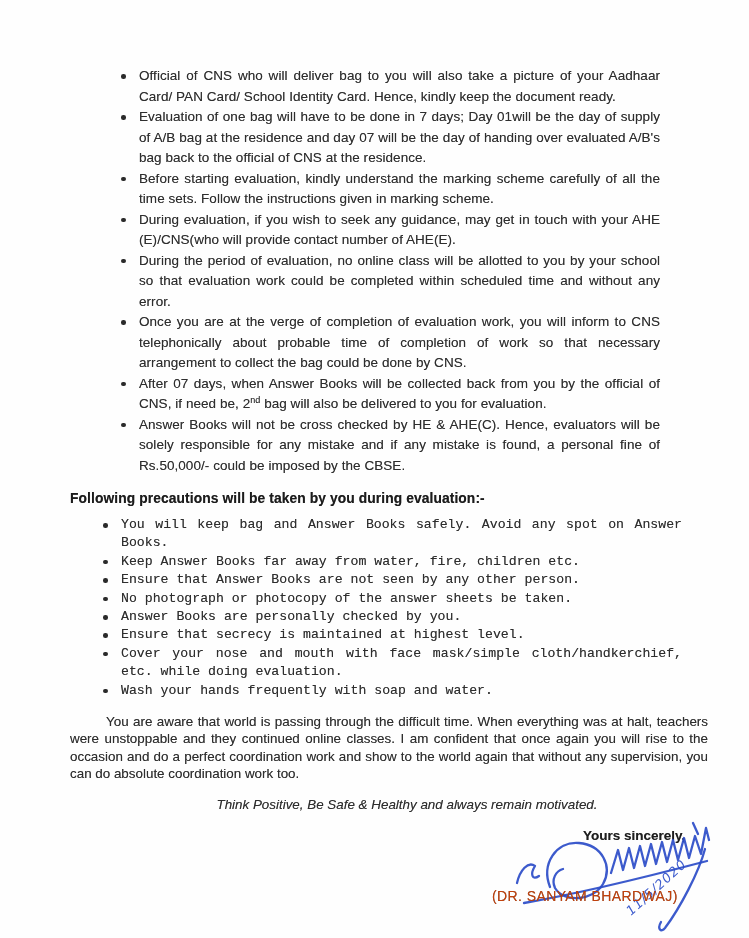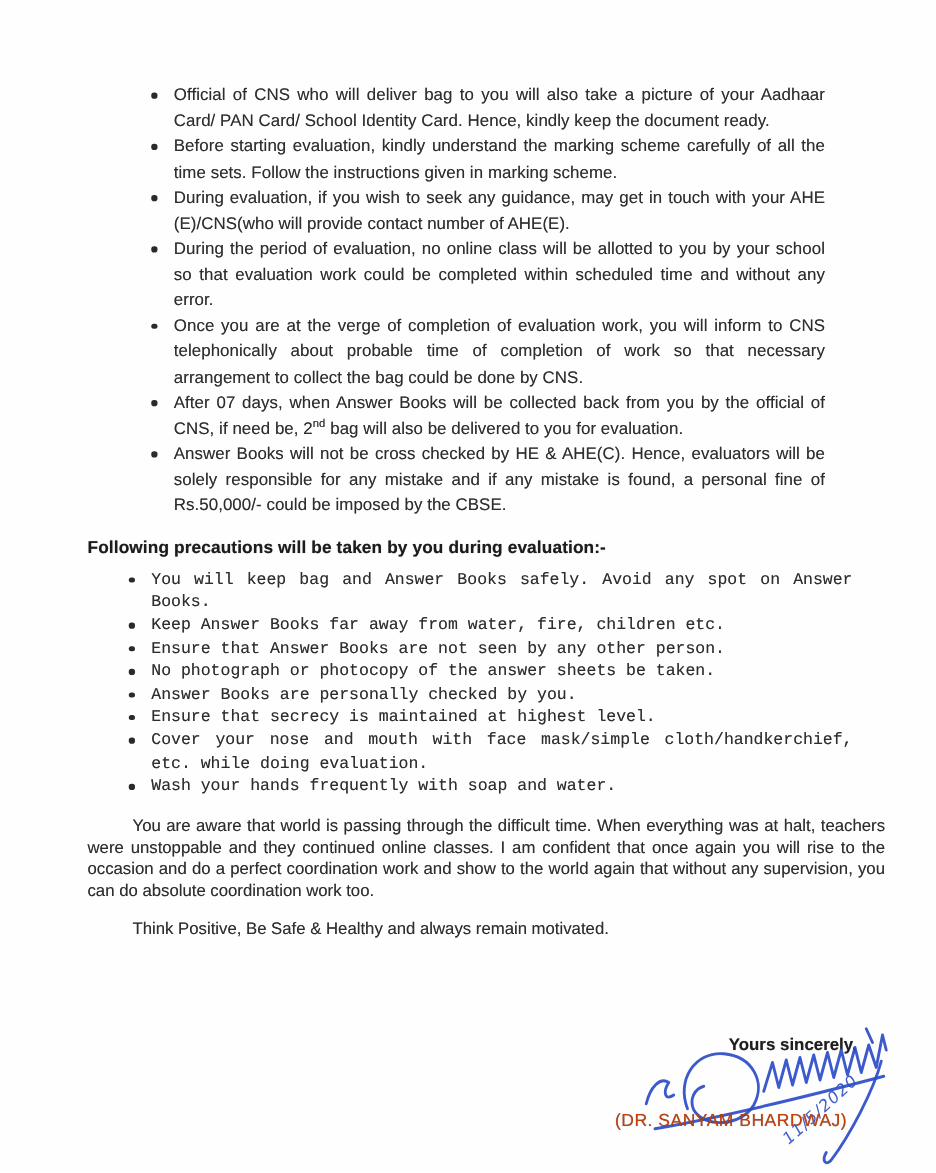--- a/index.html
+++ b/index.html
@@ -82,21 +82,21 @@
   
   p.body-para {
     margin: 13px 0 0 0;
     width: 638px;
     font-size: 13.4px;
     line-height: 17.4px;
     text-align: justify;
     text-indent: 36px;
     text-shadow: 0 0 0.5px rgba(40,40,40,0.5);
   }
-  p.body-para.short { text-align: left; }
+  p.body-para.short { text-align: center; font-style: italic; }
   
   .closing {
     position: absolute;
     left: 0;
     top: 816px;
     width: 700px;
     height: 130px;
   }
   .sign-off {
     position: absolute;
@@ -148,20 +148,24 @@
 <div class="page">
   <div class="content">
 
     <ul class="main-list">
       <li>
         <span class="dot"></span>
         <span>Official of CNS who will deliver bag to you will also take a picture of your Aadhaar Card/ PAN Card/ School Identity Card. Hence, kindly keep the document ready.</span>
       </li>
       <li>
         <span class="dot"></span>
+        <span>Evaluation of one bag will have to be done in 7 days; Day 01will be the day of supply of A/B bag at the residence and day 07 will be the day of handing over evaluated A/B's bag back to the official of CNS at the residence.</span>
+      </li>
+      <li>
+        <span class="dot"></span>
         <span>Before starting evaluation, kindly understand the marking scheme carefully of all the time sets. Follow the instructions given in marking scheme.</span>
       </li>
       <li>
         <span class="dot"></span>
         <span>During evaluation, if you wish to seek any guidance, may get in touch with your AHE (E)/CNS(who will provide contact number of AHE(E).</span>
       </li>
       <li>
         <span class="dot"></span>
         <span>During the period of evaluation, no online class will be allotted to you by your school so that evaluation work could be completed within scheduled time and without any error.</span>
       </li>

